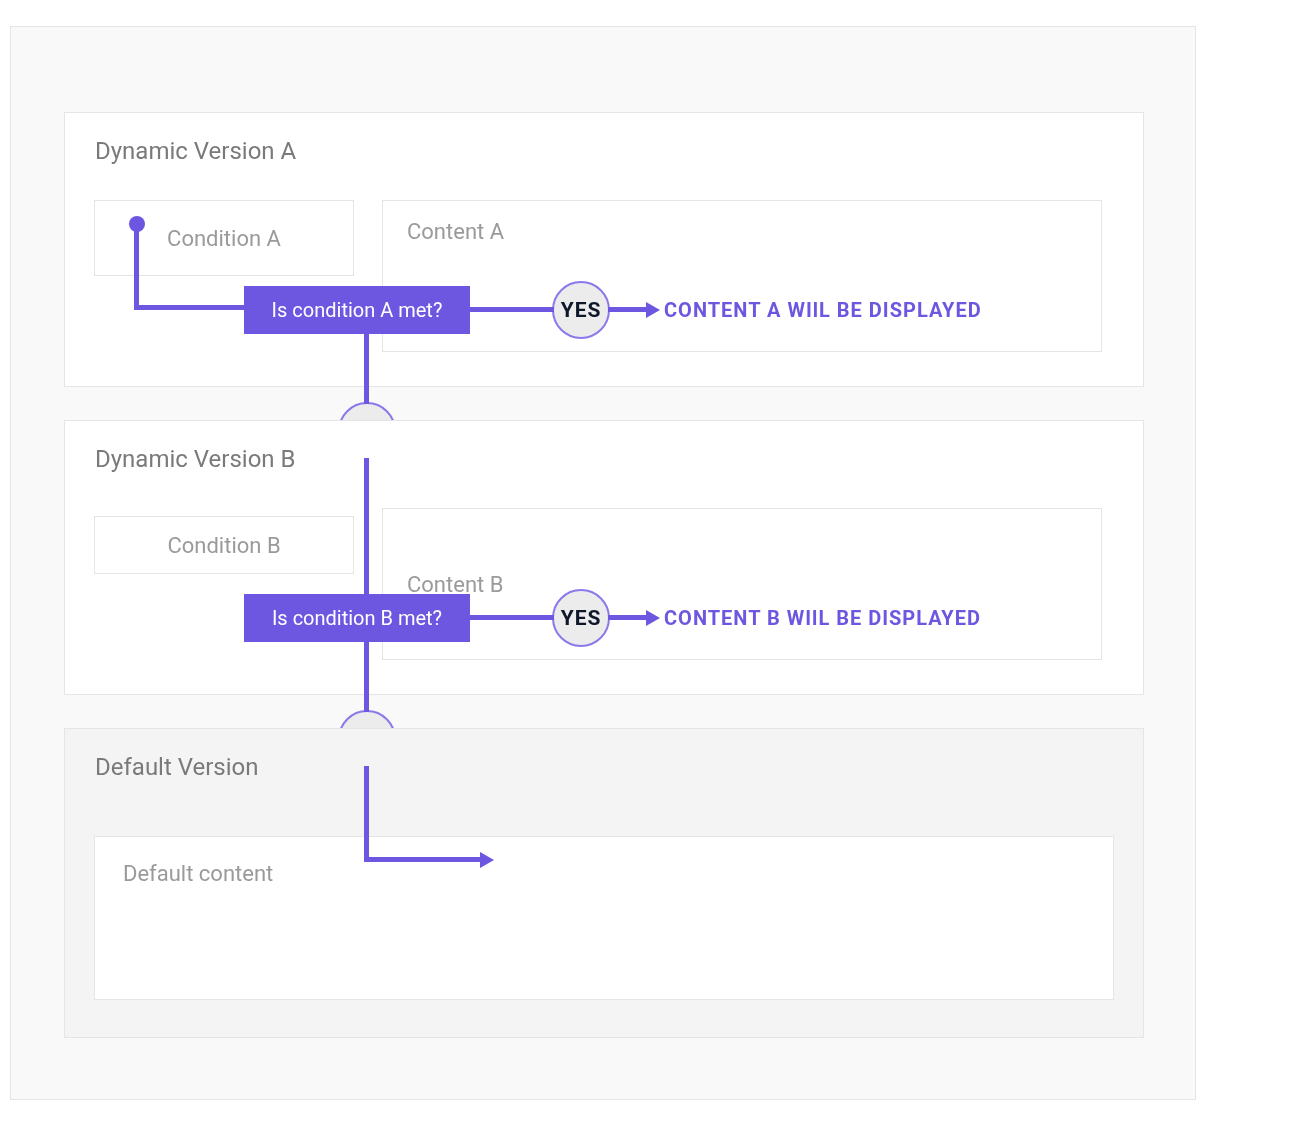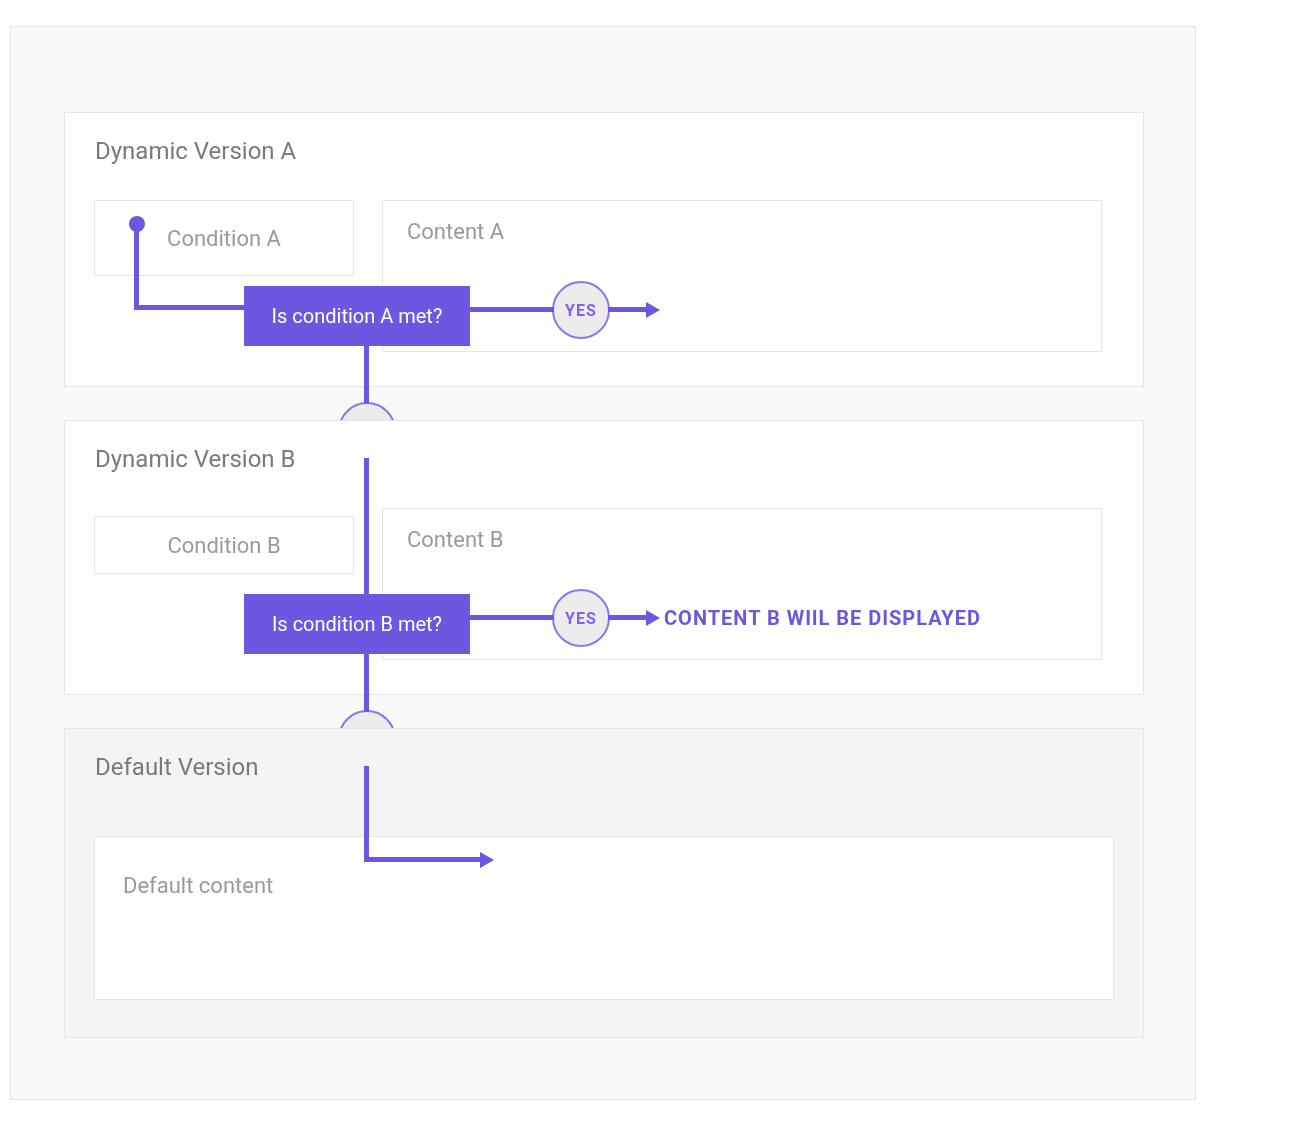--- a/index.html
+++ b/index.html
@@ -81,53 +81,53 @@
     background: #fff;
     font-size: 22px;
     color: #9A9A9A;
     display: flex;
     align-items: flex-start;
     padding: 14px 20px;
   }
   .condition-a-box { left: 94px; top: 200px; width: 260px; height: 76px; align-items:center; justify-content:center; padding:0;}
   .content-a-box   { left: 382px; top: 200px; width: 720px; height: 152px; padding: 18px 24px;}
   .condition-b-box { left: 94px; top: 516px; width: 260px; height: 58px; align-items:center; justify-content:center; padding:0;}
-  .content-b-box   { left: 382px; top: 508px; width: 720px; height: 152px; padding: 18px 24px;}
-  .default-box     { left: 94px; top: 836px; width: 1020px; height: 164px; padding: 36px 28px;}
+  .content-b-box   { left: 382px; top: 508px; width: 720px; height: 152px; padding: 18px 24px; align-items: center;}
+  .default-box     { left: 94px; top: 836px; width: 1020px; height: 164px; padding: 24px 28px;}
 
   
   .decision {
     position: absolute;
     background: #6D56E0;
     color: #fff;
     font-size: 20px;
-    height: 60px;
+    height: 48px;
     display: flex;
     align-items: center;
     justify-content: center;
     padding: 0 20px;
   }
   .decision-a { left: 244px; top: 286px; width: 226px;}
   .decision-b { left: 244px; top: 594px; width: 226px;}
 
   
   .circle {
     position: absolute;
     width: 58px;
     height: 58px;
     border-radius: 50%;
     background: #ECECEC;
     border: 2px solid #8C78EA;
     display: flex;
     align-items: center;
     justify-content: center;
-    font-size: 16px;
+    font-size: 21px;
     font-weight: 700;
     letter-spacing: 1px;
-    color: #8b5cf6;
+    color: #0f172a;
   }
   .yes-a { left: 552px; top: 281px; }
   .yes-b { left: 552px; top: 589px; }
   .no-a  { left: 338px; top: 402px; }
   .no-b  { left: 338px; top: 710px; }
 
   
   .result {
     position: absolute;
     font-size: 20px;
@@ -210,20 +210,21 @@
   <div class="start-dot"></div>
   <div class="decision decision-a">
     <span>Is condition A met?</span>
   </div>
   <div class="circle yes-a">
     <span>YES</span>
   </div>
   <div class="circle no-a">
     <span>NO</span>
   </div>
+  <div class="result result-a">CONTENT A WIlL BE DISPLAYED</div>
 
   <div class="panel panel-b">
     <div class="panel-title">Dynamic Version B</div>
   </div>
   <div class="box condition-b-box">
     <span>Condition B</span>
   </div>
   <div class="box content-b-box">
     <span>Content B</span>
   </div>

